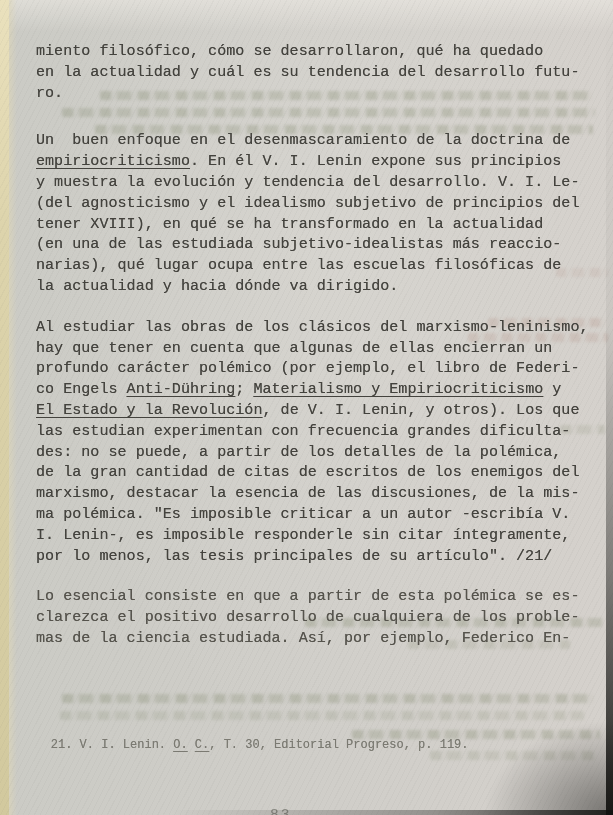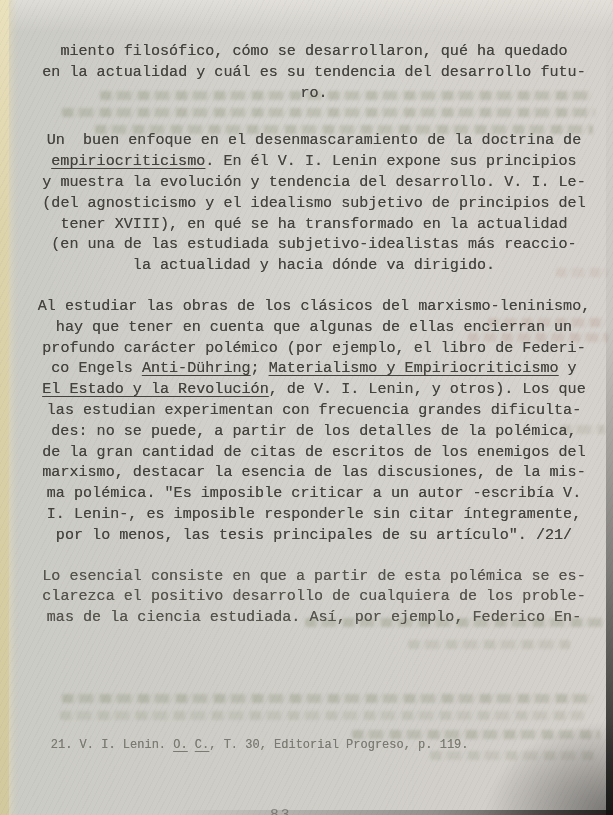--- a/index.html
+++ b/index.html
@@ -27,21 +27,21 @@
     background:linear-gradient(90deg, rgba(30,30,28,0) 0%, rgba(30,30,28,0.35) 60%, rgba(18,18,16,0.85) 100%);}
   .grain{position:absolute;inset:0;pointer-events:none;opacity:0.05;
     background:repeating-linear-gradient(117deg, #6b6b66 0 1px, transparent 1px 5px);}
 
   .text-body{
     position:absolute;left:36px;top:41px;width:556px;
     font-size:15.1px;line-height:20.8px;
     color:#43423d;
     text-shadow:0 0 0.5px rgba(62,60,55,0.65);
   }
-  .paragraph{margin:0 0 20px 0;text-align:center;}
+  .paragraph{margin:0 0 20px 0;}
   .paragraph:first-child{margin-bottom:27px;}
   .paragraph:nth-child(4){color:#55534c;}
   .line{white-space:pre;}
   .u{text-decoration:underline;text-underline-offset:3px;text-decoration-thickness:1.4px;}
 
   .footnote{
     position:absolute;left:22px;top:723px;width:560px;
     font-size:12px;line-height:15px;color:#7b7a72;white-space:pre;
     text-shadow:0 0 0.4px rgba(110,110,102,0.6);
   }
@@ -84,20 +84,21 @@
         <div class="line"><span>en la actualidad y cuál es su tendencia del desarrollo futu-</span></div>
         <div class="line"><span>ro.</span></div>
       </div>
       <div class="paragraph">
         <div class="line"><span>Un  buen enfoque en el desenmascaramiento de la doctrina de</span></div>
         <div class="line"><span class="u">empiriocriticismo</span><span>. En él V. I. Lenin expone sus principios</span></div>
         <div class="line"><span>y muestra la evolución y tendencia del desarrollo. V. I. Le-</span></div>
         <div class="line"><span>(del agnosticismo y el idealismo subjetivo de principios del</span></div>
         <div class="line"><span>tener XVIII), en qué se ha transformado en la actualidad</span></div>
         <div class="line"><span>(en una de las estudiada subjetivo-idealistas más reaccio-</span></div>
+        <div class="line"><span>narias), qué lugar ocupa entre las escuelas filosóficas de</span></div>
         <div class="line"><span>la actualidad y hacia dónde va dirigido.</span></div>
       </div>
       <div class="paragraph">
         <div class="line"><span>Al estudiar las obras de los clásicos del marxismo-leninismo,</span></div>
         <div class="line"><span>hay que tener en cuenta que algunas de ellas encierran un</span></div>
         <div class="line"><span>profundo carácter polémico (por ejemplo, el libro de Federi-</span></div>
         <div class="line"><span>co Engels </span><span class="u">Anti-Dühring</span><span>; </span><span class="u">Materialismo y Empiriocriticismo</span><span> y</span></div>
         <div class="line"><span class="u">El Estado y la Revolución</span><span>, de V. I. Lenin, y otros). Los que</span></div>
         <div class="line"><span>las estudian experimentan con frecuencia grandes dificulta-</span></div>
         <div class="line"><span>des: no se puede, a partir de los detalles de la polémica,</span></div>

